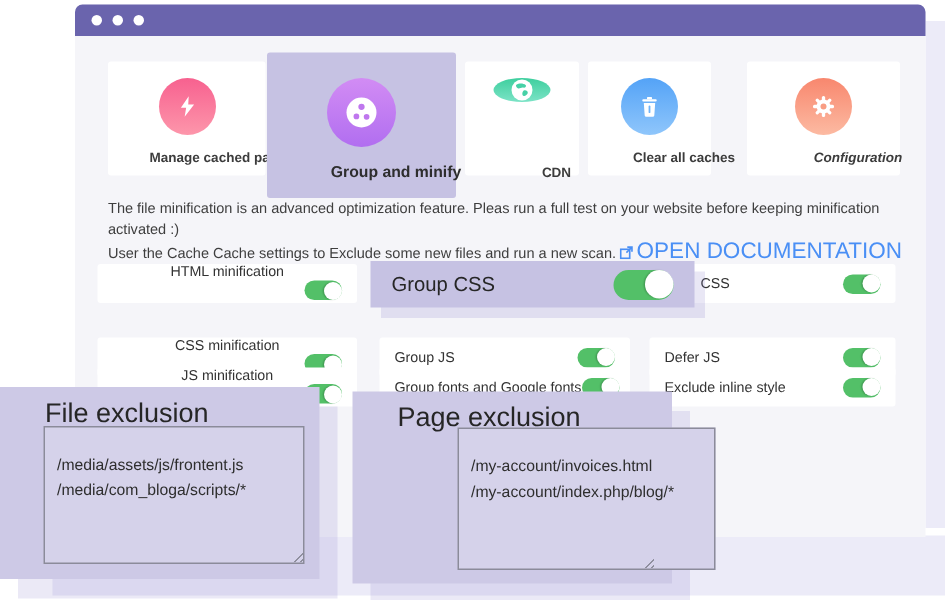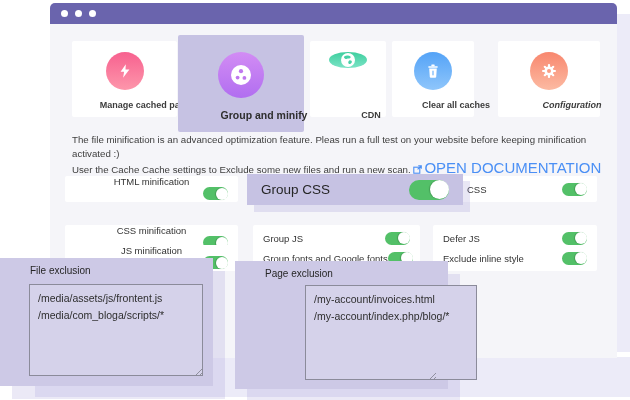--- a/index.html
+++ b/index.html
@@ -50,26 +50,26 @@
   .row-cut { padding-left:34px; }
 
   
   .highlight-row { position:absolute; left:247px; top:174px; width:216px; height:31px; background:#c6c2e3; display:flex; align-items:center; padding:0 14px; z-index:5; box-shadow:7px 7px 0 rgba(131,121,202,0.18);gap:28px; }
   .highlight-row .lbl { font-size:13.5px; color:#262626; }
   .toggle.big { width:40px; height:20px; border-radius:11px; }
   .toggle.big::after { width:19px; height:19px; top:0.5px; }
 
   
   .excl { position:absolute; width:213px; background:#cdc9e6; z-index:6; box-shadow:12px 13px 0 rgba(131,121,202,0.16); }
-  .excl .title { font-size:10px; color:#262626; padding:7px 0 0 30px; }
+  .excl .title { font-size:18px; color:#262626; padding:7px 0 0 30px; }
   .excl textarea {
     position:absolute; resize:none; overflow:hidden;
     background:#d5d2ea; border:1px solid #8b8b9a;
     font-family:"Liberation Sans","DejaVu Sans",sans-serif;
-    font-size:10.5px; line-height:17px; color:#2e2e2e; padding:5px 0 0 8px; outline:none;
+    font-size:10.5px; line-height:17px; color:#2e2e2e; padding:17px 0 0 8px; outline:none;
   }
   .grip { position:absolute; width:9px; height:9px; clip-path:polygon(100% 0,100% 100%,0 100%);
     background:repeating-linear-gradient(135deg, transparent 0 2px, #8f8f9e 2px 3px); pointer-events:none; }
   #file-excl { left:0; top:258px; height:128px; }
   #file-excl textarea { left:29px; top:26px; width:174px; height:92px; }
   #file-excl .grip { left:193px; top:108px; }
   #page-excl { left:235px; top:261px; height:128px; }
   #page-excl textarea { left:30px; top:24px; width:172px; height:95px;margin-left:40px; }
   #page-excl .grip { left:192px; top:109px; }
 </style>

